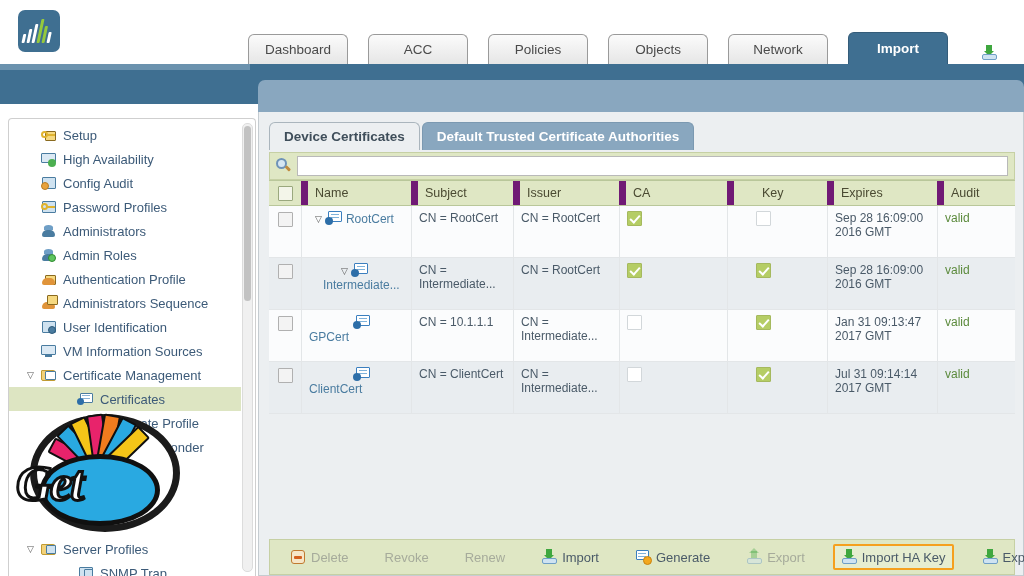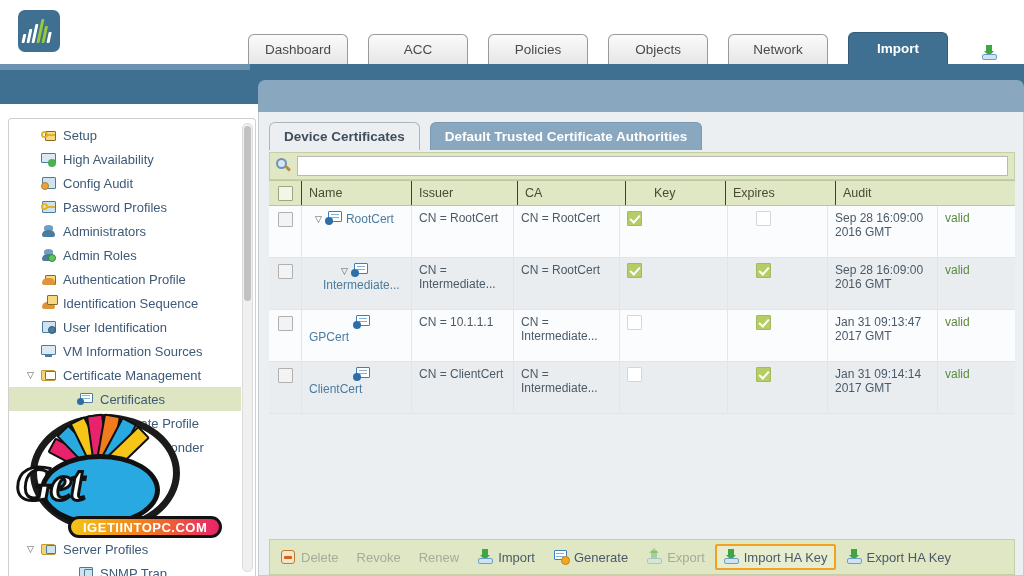--- a/index.html
+++ b/index.html
@@ -104,21 +104,21 @@
     position:absolute; left:258px; top:112px; width:766px; height:464px;
     background:#eceff1; border:1px solid #c5ccd1; border-top:none;
   }
   .ctabs { position:absolute; left:10px; top:10px; display:flex; align-items:flex-end; }
   .ctab {
     height:28px; padding:0 14px; display:flex; align-items:center;
     border:1px solid #b8c2c9; border-bottom:none; border-radius:6px 6px 0 0;
     font-size:13.5px; font-weight:bold; white-space:nowrap;
   }
   .ctab.active { background:#eceff1; color:#3f4e5a; border-color:#aab5bd; position:relative; z-index:2;}
-  .ctab.inactive { background:#89a7bf; color:#ffffff; border-color:#7b99b1; margin-left:10px;}
+  .ctab.inactive { background:#89a7bf; color:#ffffff; border-color:#7b99b1; margin-left:2px;}
 
   
   .searchbar {
     position:absolute; left:10px; top:40px; width:746px; height:28px;
     background:#dfe7c4; border:1px solid #c6d0a4;
     display:flex; align-items:center; padding:0 6px;
   }
   .search-icon { width:16px; height:16px; position:relative; margin-right:5px; flex:none;}
   .search-icon .ring { position:absolute; left:0; top:0; width:11px; height:11px; border:2px solid #6f93b8; border-radius:50%; background:#d6e6f2;}
   .search-icon .hdl { position:absolute; left:9px; top:9px; width:6px; height:2.5px; background:#c08a3e; transform:rotate(45deg); border-radius:1px;}
@@ -136,21 +136,21 @@
   .cell { padding:5px 7px; font-size:12px; color:#4a5a68; overflow:hidden; }
   .c-check { width:32px; flex:none; display:flex; align-items:flex-start; justify-content:center; padding-top:6px;}
   .c-name { width:110px; flex:none; }
   .c-subject { width:102px; flex:none; }
   .c-issuer { width:106px; flex:none; }
   .c-ca { width:108px; flex:none; }
   .c-key { width:100px; flex:none;padding-left:28px; }
   .c-expires { width:110px; flex:none; }
   .c-status { width:78px; flex:none; }
   .trow .cell + .cell { border-left:1px solid #e3e6e8; }
-  .thead .cell + .cell { border-left:1px solid #701a75; }
+  .thead .cell + .cell { border-left:7px solid #701a75; }
   .tbody .trow { min-height:52px; }
   .tbody .trow.odd { background:#fbfcfd; }
   .tbody .trow.even { background:#e9edf0; }
 
   .rowcheck { width:15px; height:15px; border:1px solid #b0b0b0; background:#f3f3f3; border-radius:1px; }
   .hdrcheck { width:15px; height:15px; border:1px solid #9aa87e; background:#f3f5e9; border-radius:1px; }
 
   .namecell { display:flex; flex-direction:column; }
   .nameline { display:flex; align-items:center; }
   .name-arrow { font-size:9px; color:#555; margin-right:3px; }
@@ -168,21 +168,21 @@
     content:""; position:absolute; left:4px; top:1px; width:4px; height:8px;
     border:solid #ffffff; border-width:0 2px 2px 0; transform:rotate(42deg);
   }
   .cbx.off { background:#ffffff; border:1px solid #d2d7da; }
   .status-valid { color:#5b8a3c; font-size:12px; }
 
   
   .bottombar {
     position:absolute; left:10px; bottom:0px; width:746px; height:36px;
     background:#dfe7c4; border:1px solid #c6d0a4;
-    display:flex; align-items:center; padding:0 2px; gap:2px;
+    display:flex; align-items:center; padding:0 12px; gap:20px;
   }
   .tbtn { display:flex; align-items:center; gap:4px; padding:3px 6px; font-size:13px; color:#4a5a68; white-space:nowrap; border:2px solid transparent; border-radius:2px;}
   .tbtn.disabled { color:#a6ab9b; }
   .tbtn.highlight { border-color:#f5a01e; background:#e6edd0; }
   .ic { width:17px; height:16px; position:relative; flex:none; }
   .ic-minus .circ { position:absolute; left:1px; top:1px; width:14px; height:14px; border:1.5px solid #c07a30; border-radius:3px; background:#f6e6c8;}
   .ic-minus .bar { position:absolute; left:4px; top:7px; width:8px; height:2.5px; background:#d4611f; border-radius:1px;}
   .ic-import .tray { position:absolute; left:1px; bottom:1px; width:15px; height:6px; background:#cfe3f2; border:1px solid #6f9fc6; border-radius:2px;}
   .ic-import .arr { position:absolute; left:5px; top:0px; width:6px; height:7px; background:#3fa73f;}
   .ic-import .arrtip { position:absolute; left:3px; top:6px; width:0; height:0; border-left:5px solid transparent; border-right:5px solid transparent; border-top:5px solid #3fa73f;}
@@ -314,21 +314,21 @@
           </span>
         <span>Authentication Profile</span>
       </div>
 
       <div class="tree-item">
         <span class="tree-arrow"></span>
         <span class="tico">
             <span class="person2" style="background:#e0943a"></span>
             <span class="box2" style="left:7px;top:0"></span>
           </span>
-        <span>Identification Sequence</span>
+        <span>Administrators Sequence</span>
       </div>
 
       <div class="tree-item">
         <span class="tree-arrow"></span>
         <span class="tico">
             <span class="box"></span>
             <span class="dot" style="left:8px;background:#4a7ca0;border-color:#2d5a7a"></span>
           </span>
         <span>User Identification</span>
       </div>
@@ -417,20 +417,21 @@
       <input class="search-input" type="text" value="" placeholder="" style="">
     </div>
 
     <div class="table">
 
       <div class="trow thead">
         <div class="cell c-check">
             <span class="hdrcheck"></span>
           </div>
         <div class="cell c-name">Name</div>
+        <div class="cell c-subject">Subject</div>
         <div class="cell c-issuer">Issuer</div>
         <div class="cell c-ca">CA</div>
         <div class="cell c-key">Key</div>
         <div class="cell c-expires">Expires</div>
         <div class="cell c-status">Audit</div>
       </div>
 
       <div class="tbody">
 
         <div class="trow odd">
@@ -520,21 +521,21 @@
                     <span class="sl"></span>
                   </span>
               </div>
               <span class="certname">ClientCert</span>
             </div>
           </div>
           <div class="cell c-subject">CN = ClientCert</div>
           <div class="cell c-issuer">CN = Intermediate...</div>
           <div class="cell c-ca"><span class="cbx off"></span></div>
           <div class="cell c-key"><span class="cbx on"></span></div>
-          <div class="cell c-expires">Jan 31 09:14:14 2017 GMT</div>
+          <div class="cell c-expires">Jul 31 09:14:14 2017 GMT</div>
           <div class="cell c-status status-valid">valid</div>
         </div>
 
       </div>
     </div>
 
     <div class="bottombar">
       <div class="tbtn disabled">
         <span class="ic ic-minus">
             <span class="circ"></span>
@@ -598,16 +599,15 @@
       <span style="transform:rotate(-62deg);background:#e8236b"></span>
       <span style="transform:rotate(-44deg);background:#29a9e1"></span>
       <span style="transform:rotate(-26deg);background:#f5c518"></span>
       <span style="transform:rotate(-8deg);background:#e8236b"></span>
       <span style="transform:rotate(10deg);background:#f07c1e"></span>
       <span style="transform:rotate(28deg);background:#29a9e1"></span>
       <span style="transform:rotate(46deg);background:#f5c518"></span>
     </div>
     <div class="wm-blue"></div>
     <div class="wm-get">Get</div>
-    <div class="wm-tag">IGETIINTOPC.COM</div>
   </div>
 
 </div>
 
 </body></html>

